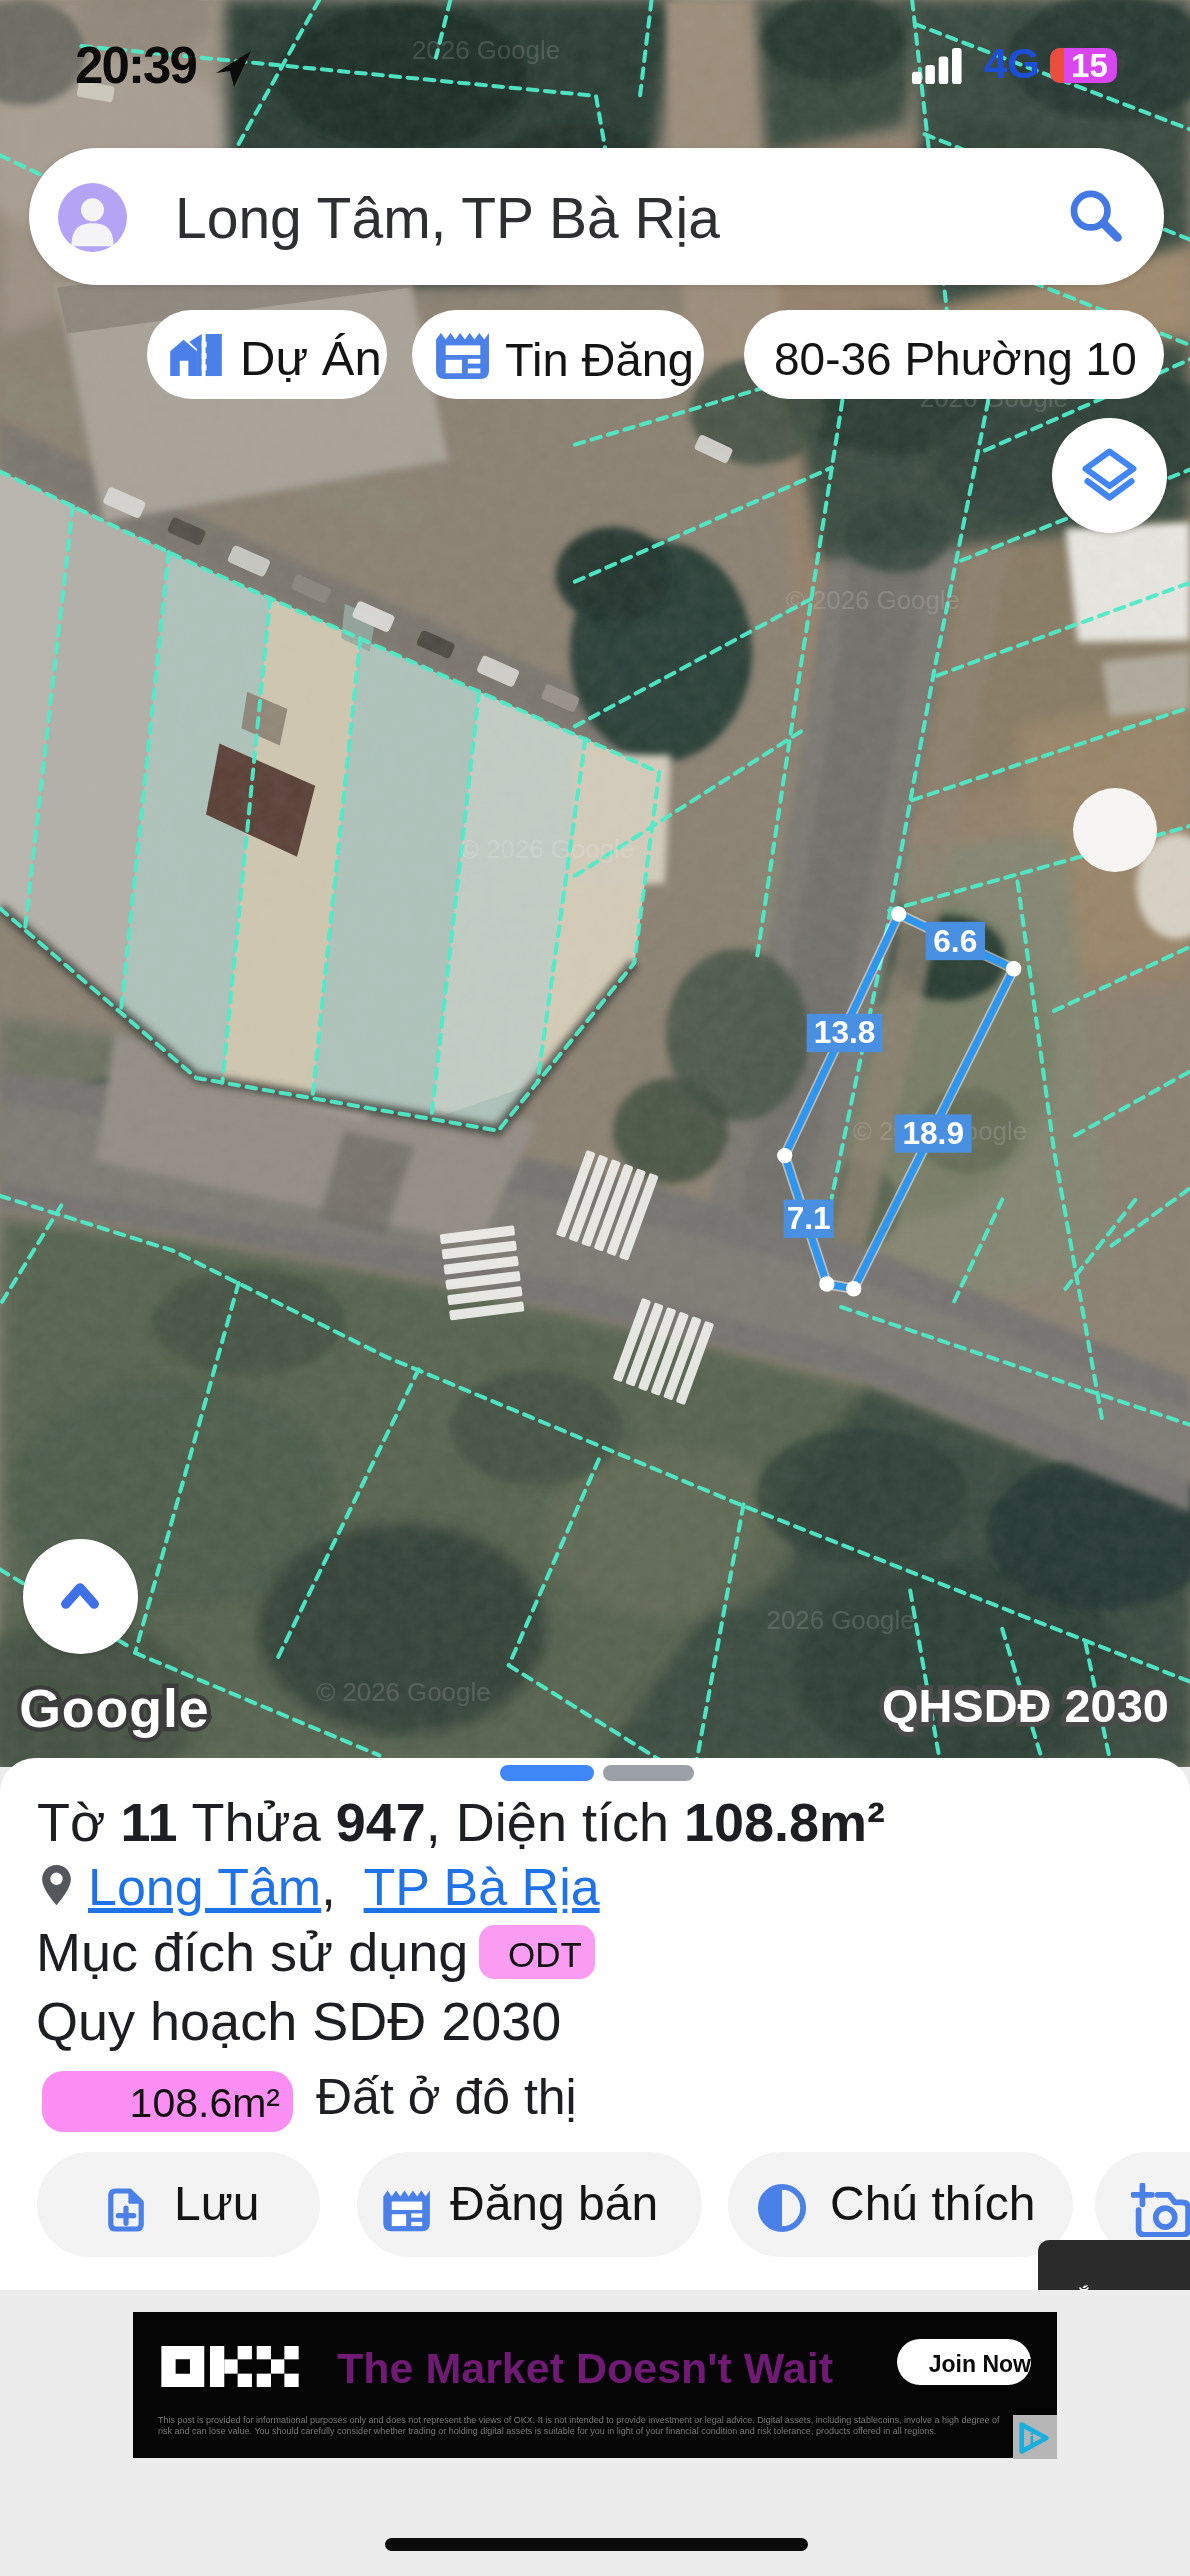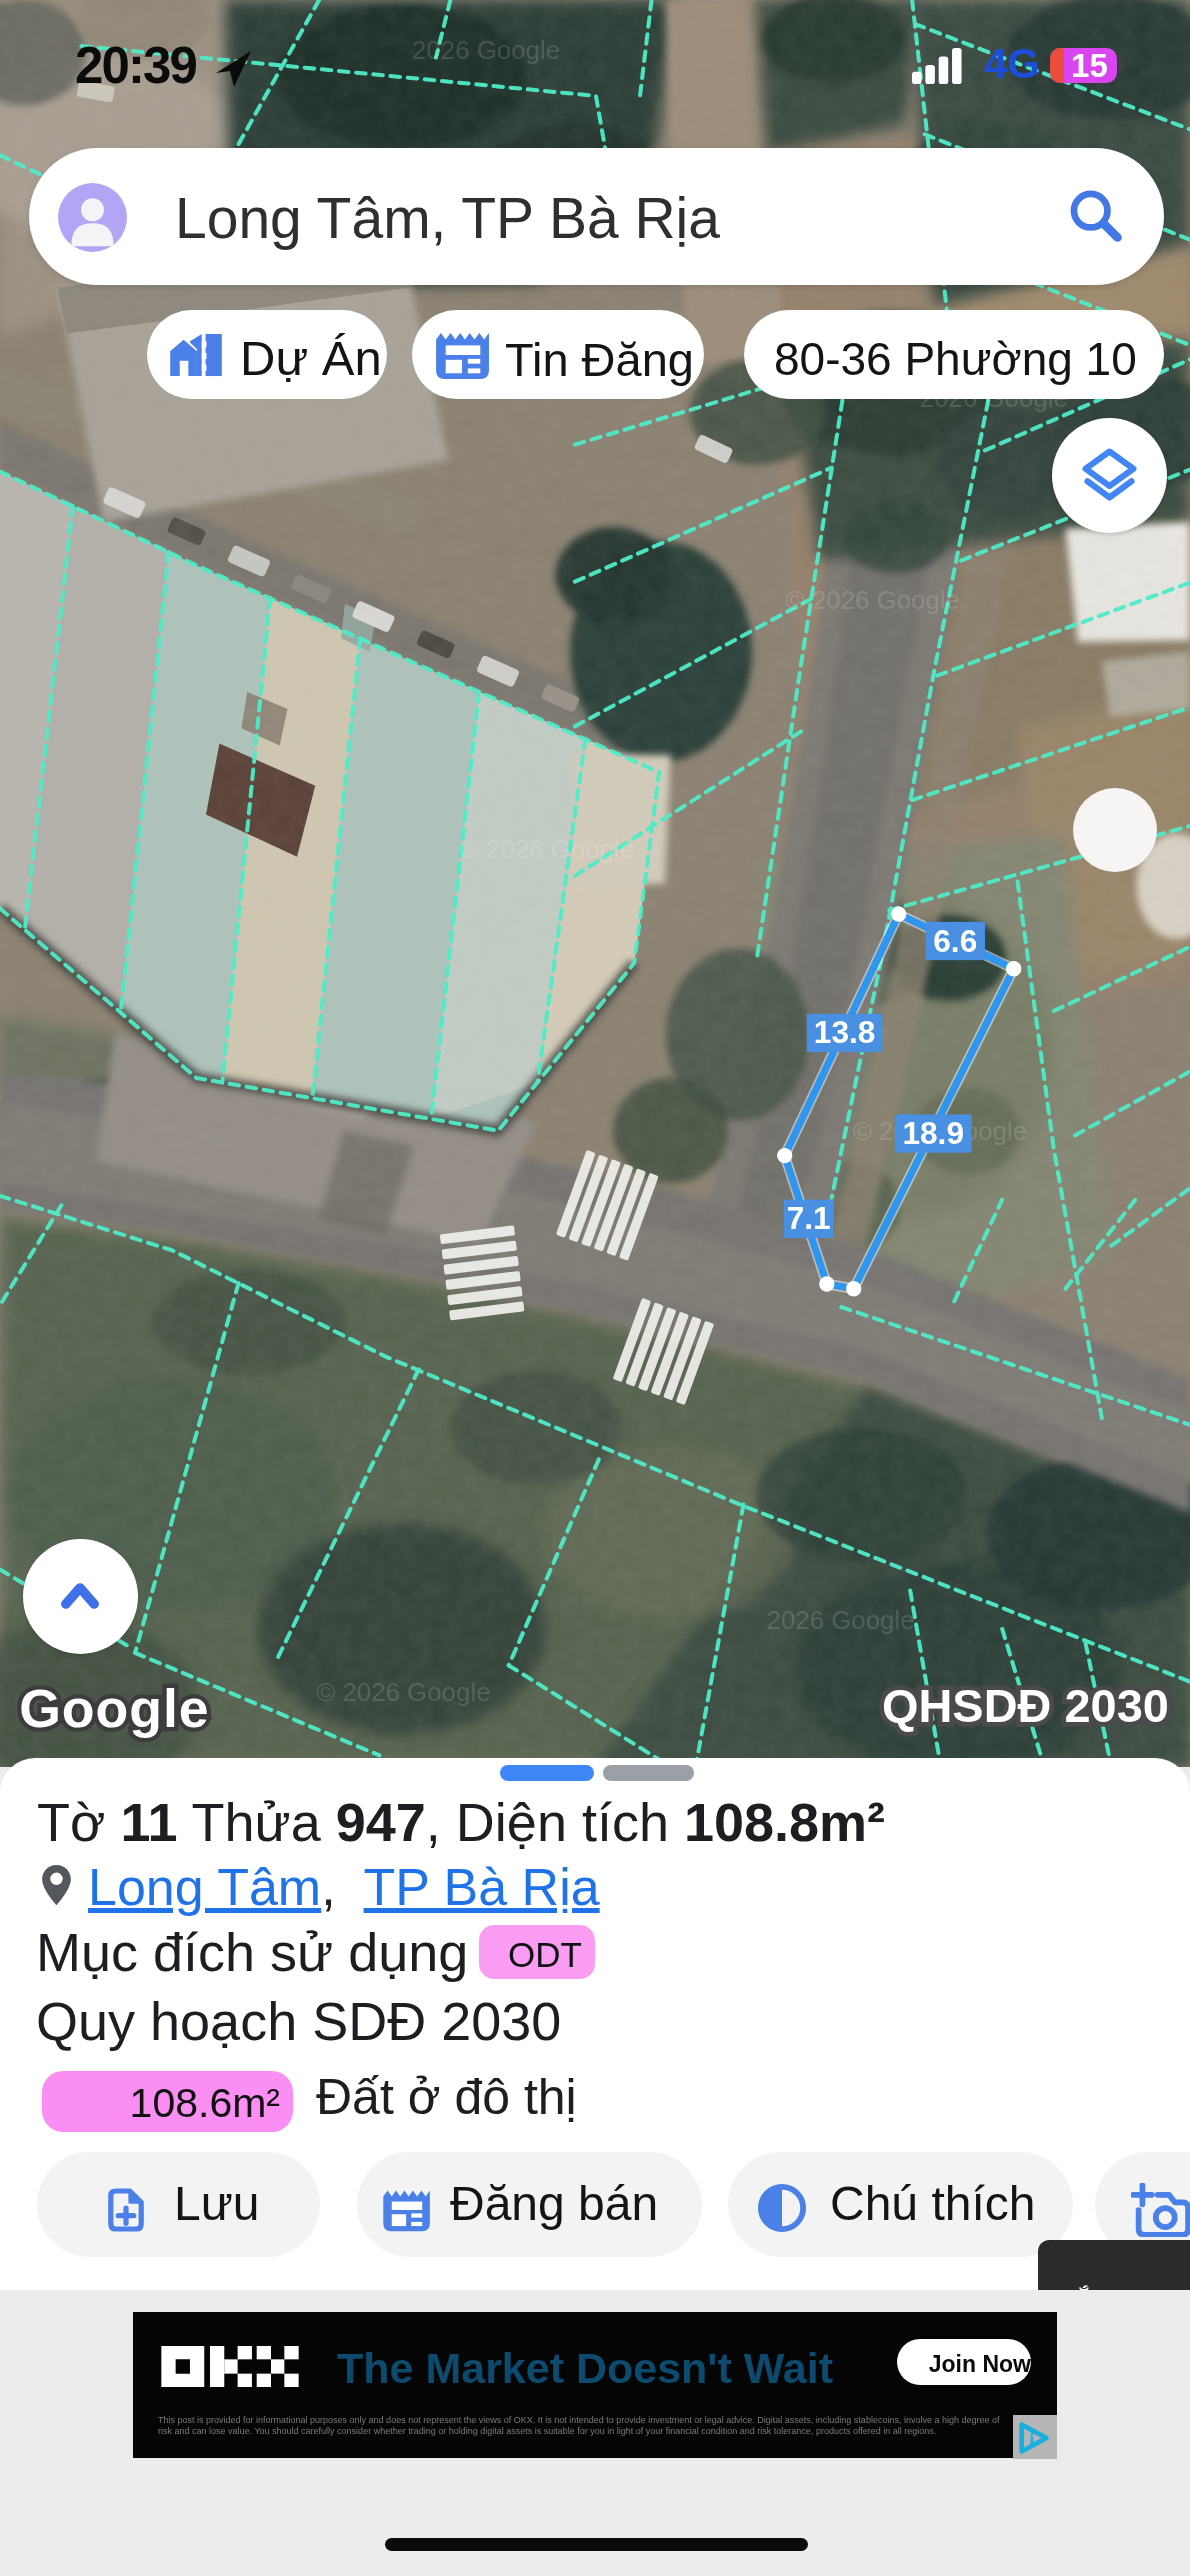--- a/index.html
+++ b/index.html
@@ -419,21 +419,21 @@
   <rect x="66" y="14" width="14" height="15" fill="#fff"></rect>
   <rect x="80" y="0" width="15" height="14" fill="#fff"></rect>
   <rect x="80" y="29" width="15" height="14" fill="#fff"></rect>
   <rect x="100" y="0" width="15" height="14" fill="#fff"></rect>
   <rect x="129" y="0" width="15" height="14" fill="#fff"></rect>
   <rect x="115" y="14" width="14" height="15" fill="#fff"></rect>
   <rect x="100" y="29" width="15" height="14" fill="#fff"></rect>
   <rect x="129" y="29" width="15" height="14" fill="#fff"></rect>
 </svg>
 
-<div class="abs" style="left:337px;top:2344px;font-size:43px;font-weight:700;color:#0c4a6e;letter-spacing:0px;">The Market Doesn't Wait</div>
+<div class="abs" style="left:337px;top:2344px;font-size:43px;font-weight:700;color:#701a75;letter-spacing:0px;">The Market Doesn't Wait</div>
 
 <div class="abs" style="left:897px;top:2339px;width:134px;height:46px;border-radius:23px;background:#fff;"></div>
 
 <div class="abs" style="left:897px;top:2351px;width:134px;text-align:right;font-size:23px;font-weight:700;color:#0a0a0a;">Join Now</div>
 
 <div class="abs" style="left:158px;top:2415px;width:843px;font-size:9px;line-height:11px;color:#7b7b7b;">This post is provided for informational purposes only and does not represent the views of OKX. It is not intended to provide investment or legal advice. Digital assets, including stablecoins, involve a high degree of risk and can lose value. You should carefully consider whether trading or holding digital assets is suitable for you in light of your financial condition and risk tolerance, products offered in all regions.</div>
 
 <div class="abs" style="left:1013px;top:2415px;width:44px;height:44px;background:#b5b5b5;"></div>
 <svg class="abs" style="left:1016px;top:2419px;" width="38" height="38" viewBox="0 0 40 40">
   <path d="M6 6 L32 20 L6 34 Z" fill="none" stroke="#19aede" stroke-width="5" stroke-linejoin="round"></path>

